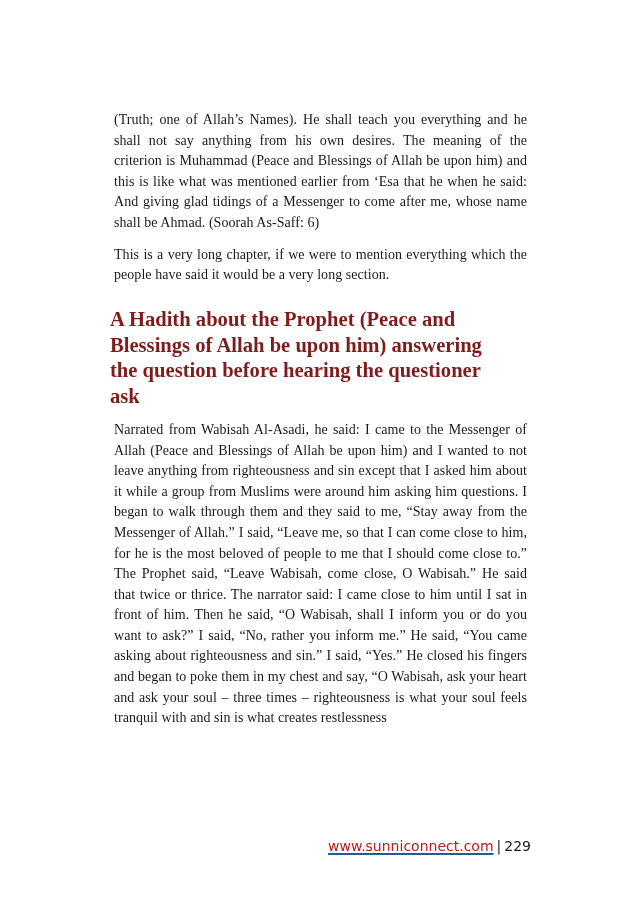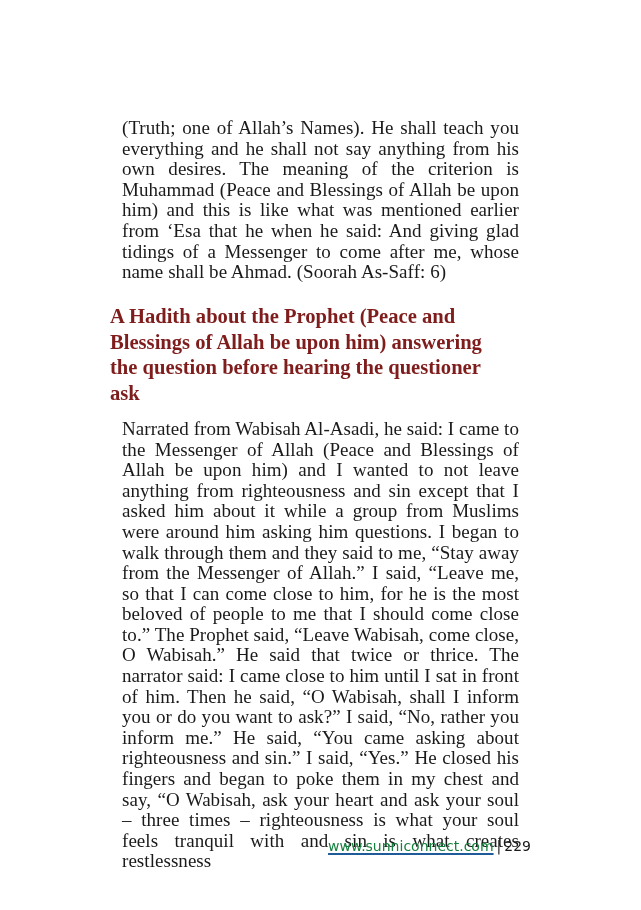--- a/index.html
+++ b/index.html
@@ -15,24 +15,24 @@
     }
     .page {
       position: absolute;
       left: 110px;
       top: 106px;
       width: 421px;
       font-family: "Liberation Serif", "DejaVu Serif", serif;
       color: #1a1a1a;
     }
     .para {
-      font-size: 19px;
+      font-size: 14px;
       line-height: 20.6px;
       text-align: justify;
-      margin: 12px;
+      margin: 4px;
       letter-spacing: 0.05px;
     }
     .para.p2 {
       margin-top: 11px;
     }
     .heading {
       font-family: "Liberation Serif", "DejaVu Serif", serif;
       font-weight: bold;
       color: #7f1d1d;
       font-size: 20.6px;
@@ -43,34 +43,35 @@
     .footer {
       position: absolute;
       top: 838px;
       right: 110px;
       font-family: "DejaVu Sans", "Liberation Sans", sans-serif;
       font-size: 14px;
       color: #1a1a1a;
       white-space: nowrap;
     }
     .footer a {
-      color: #15803d;
+      color: #b91c1c;
       text-decoration: underline;
       text-decoration-color: #1f5a99;
       text-decoration-thickness: 2px;
       text-underline-offset: 2px;
     }
     .footer .sep {
       margin: 0 3px 0 3px;
     }
   </style>
 </head>
 <body>
 
 <div class="page">
   <p class="para p1">(Truth; one of Allah’s Names). He shall teach you everything and he shall not say anything from his own desires. The meaning of the criterion is Muhammad (Peace and Blessings of Allah be upon him) and this is like what was mentioned earlier from ‘Esa that he when he said: And giving glad tidings of a Messenger to come after me, whose name shall be Ahmad. (Soorah As-Saff: 6)</p>
+  <p class="para p2">This is a very long chapter, if we were to mention everything which the people have said it would be a very long section.</p>
   <h2 class="heading">A Hadith about the Prophet (Peace and Blessings of Allah be upon him) answering the question before hearing the questioner ask</h2>
   <p class="para p3">Narrated from Wabisah Al-Asadi, he said: I came to the Messenger of Allah (Peace and Blessings of Allah be upon him) and I wanted to not leave anything from righteousness and sin except that I asked him about it while a group from Muslims were around him asking him questions. I began to walk through them and they said to me, “Stay away from the Messenger of Allah.” I said, “Leave me, so that I can come close to him, for he is the most beloved of people to me that I should come close to.” The Prophet said, “Leave Wabisah, come close, O Wabisah.” He said that twice or thrice. The narrator said: I came close to him until I sat in front of him. Then he said, “O Wabisah, shall I inform you or do you want to ask?” I said, “No, rather you inform me.” He said, “You came asking about righteousness and sin.” I said, “Yes.” He closed his fingers and began to poke them in my chest and say, “O Wabisah, ask your heart and ask your soul – three times – righteousness is what your soul feels tranquil with and sin is what creates restlessness</p>
 </div>
 
 <div class="footer">
   <a>www.sunniconnect.com</a><span class="sep">|</span><span>229</span>
 </div>
 
 </body></html>

